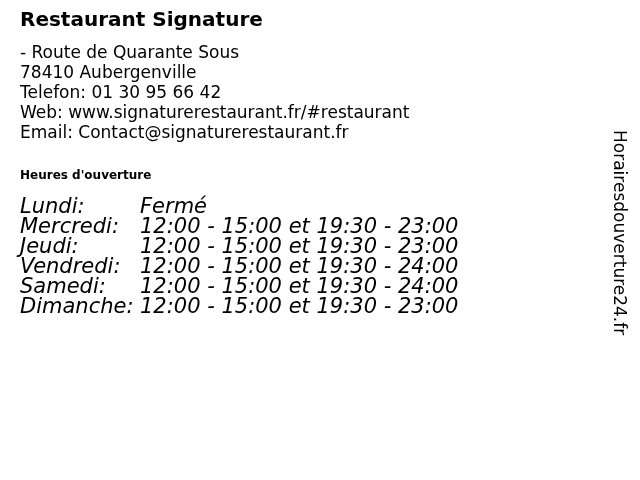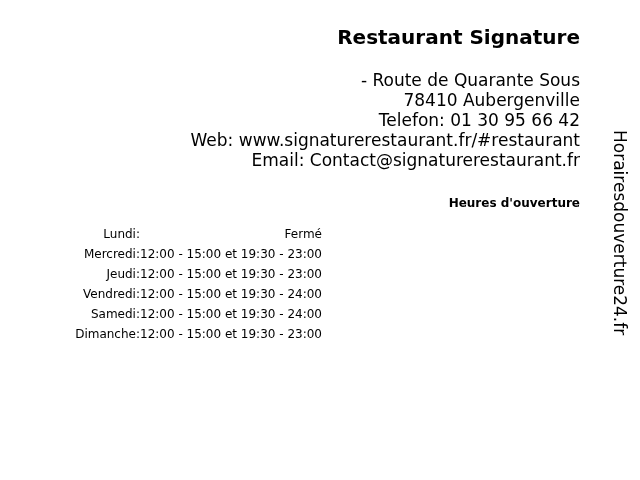--- a/index.html
+++ b/index.html
@@ -12,49 +12,49 @@
     position: relative;
     width: 640px;
     height: 480px;
     background: #ffffff;
     color: #000000;
     overflow: hidden;
   }
   .content {
     position: absolute;
     left: 20px;
-    top: 24px;
+    top: 6px;
     width: 560px;
-    text-align: right;
   }
   .title {
     font-size: 20px;
     font-weight: bold;
     line-height: 26px;
     margin: 0;
     white-space: nowrap;
   }
   .contact {
-    margin-top: 20px;
+    margin-top: 10px;
     font-size: 17px;
     line-height: 20px;
   }
   .contact-line { white-space: nowrap; }
   .hours-heading {
     margin: 22px 0 0 0;
     font-size: 12px;
     font-weight: bold;
     line-height: 22px;
     white-space: nowrap;
   }
   table.hours {
     margin-top: 10px;
     border-collapse: collapse;
-    font-size: 12px;
+    font-size: 21px;
     line-height: 20px;
+    font-style: italic;
   }
   table.hours td {
     padding: 0;
     vertical-align: top;
     white-space: nowrap;
   }
   table.hours td.day { width: 120px; }
   .watermark {
     position: absolute;
     top: 130px;

